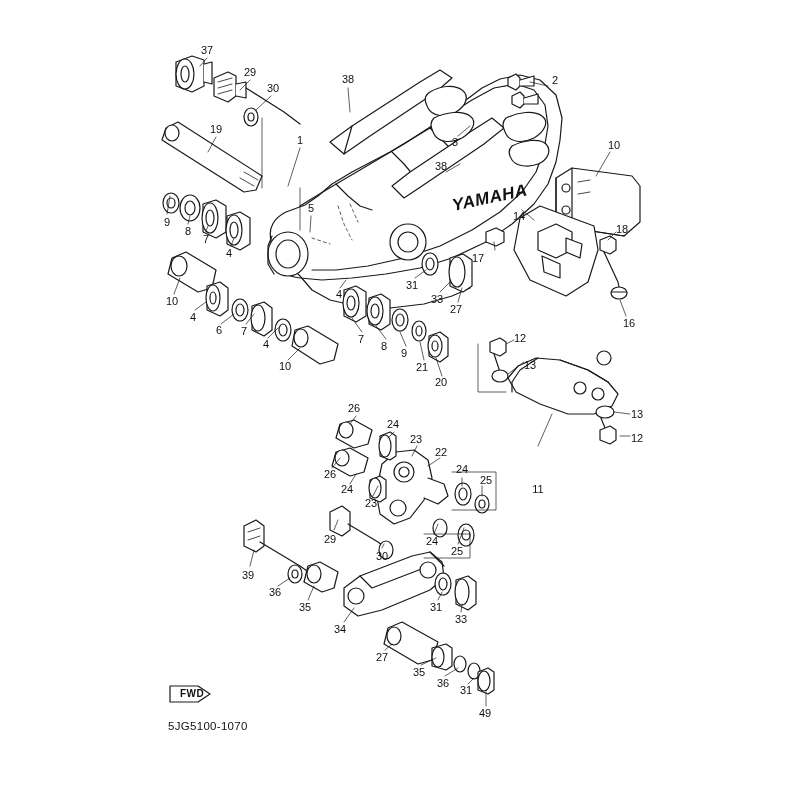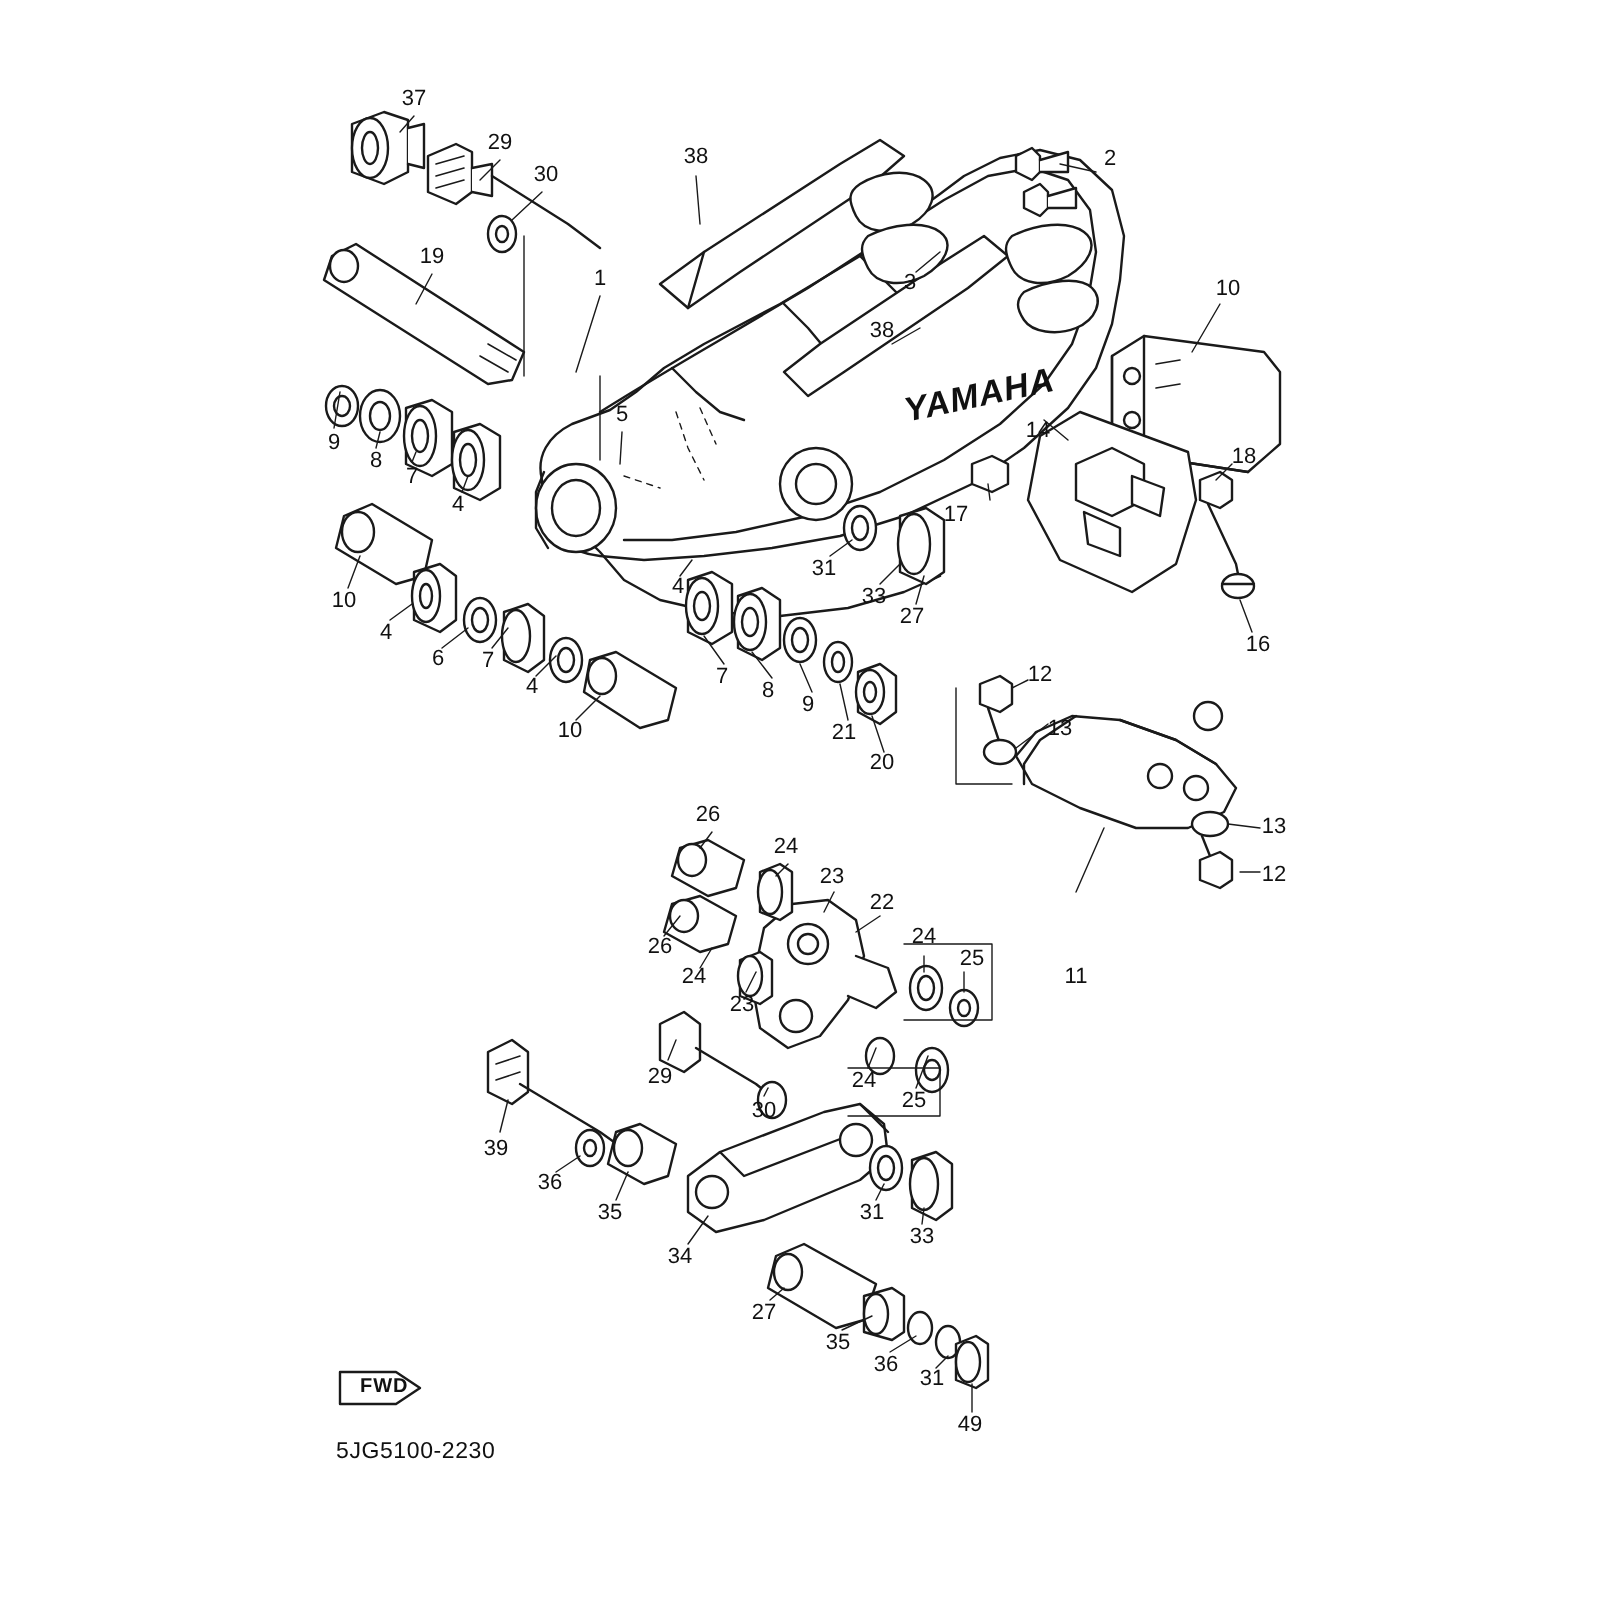--- a/index.html
+++ b/index.html
@@ -368,21 +368,21 @@
       <path d="M170,686 L198,686 L210,694 L198,702 L170,702 Z" fill="#ffffff" stroke="#1a1a1a" stroke-width="1.2"></path>
     </g>
   </svg>
 
   <div class="yamaha-logo">YAMAHA</div>
 
   <div class="fwd-badge">
     <span class="fwd-text">FWD</span>
   </div>
 
-  <div class="partcode" style="left:168px; top:720px;">5JG5100-2230</div>
+  <div class="partcode" style="left:168px; top:720px;">5JG5100-1070</div>
 
   <div id="callout-layer">
       <div class="callout" style="left: 207px; top: 50px;">37</div>
       <div class="callout" style="left: 250px; top: 72px;">29</div>
       <div class="callout" style="left: 273px; top: 88px;">30</div>
       <div class="callout" style="left: 348px; top: 79px;">38</div>
       <div class="callout" style="left: 555px; top: 80px;">2</div>
       <div class="callout" style="left: 455px; top: 142px;">3</div>
       <div class="callout" style="left: 216px; top: 129px;">19</div>
       <div class="callout" style="left: 300px; top: 140px;">1</div>

